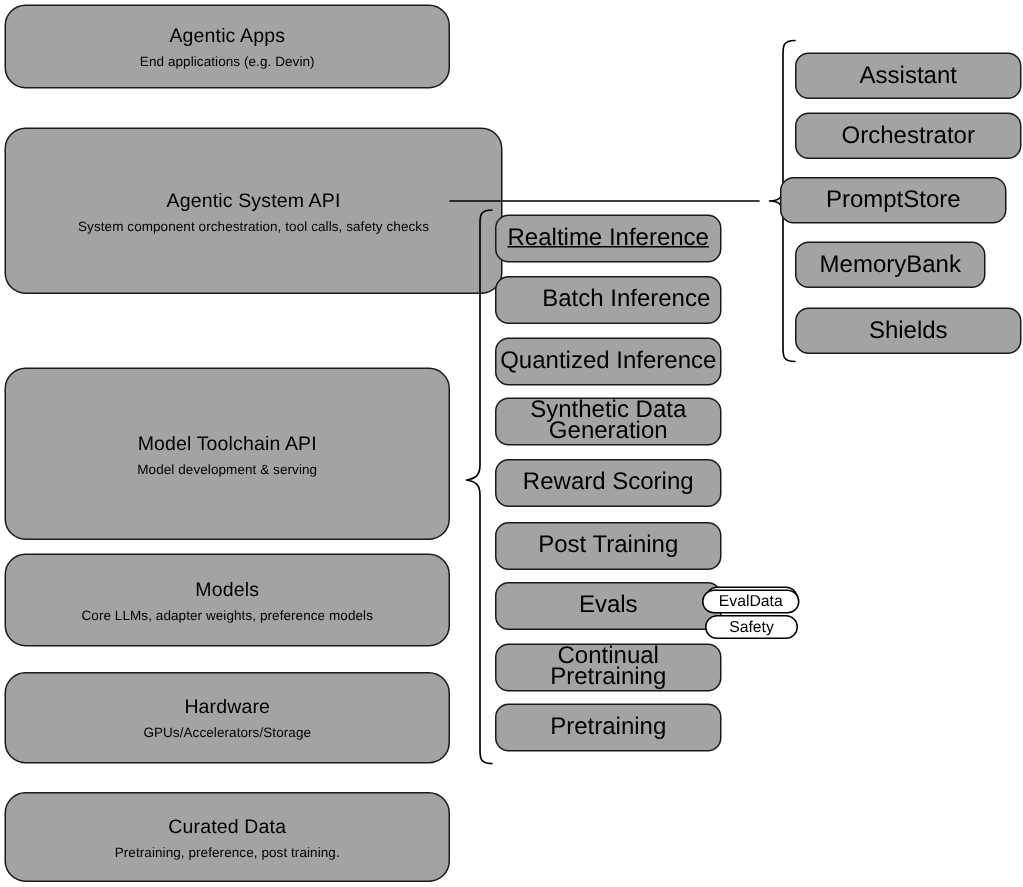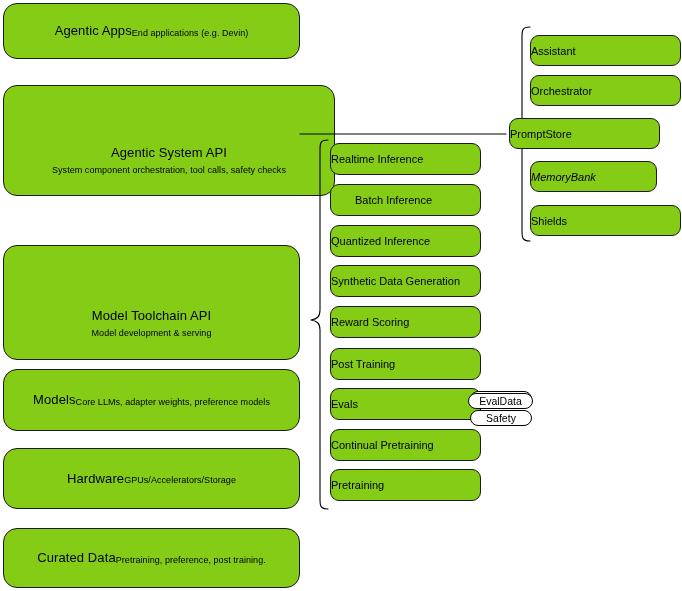--- a/index.html
+++ b/index.html
@@ -7,24 +7,24 @@
     width:682px;height:591px;position:relative;overflow:hidden;
     font-family:"Liberation Sans","DejaVu Sans",sans-serif;
     color:#000000;
   }
   #stack{position:absolute;inset:0;}
 
   
   .box{
     position:absolute;
     box-sizing:border-box;
-    background:#84cc16;
+    background:#a3a3a3;
     border:1px solid #1a1a1a;
     display:flex;
-    flex-direction:row;
+    flex-direction:column;
     align-items:center;
     justify-content:center;
     text-align:center;
   }
 
   
   .layer{border-radius:14px;}
   .layer .title{
     font-size:13px;
     line-height:16px;
@@ -36,23 +36,23 @@
     margin-top:3px;
     letter-spacing:.05px;
   }
   
   .layer.tall{justify-content:flex-start;}
   .layer.tall .inner{width:100%;}
 
   
   .chip{
     border-radius:9px;
-    font-size:11px;
+    font-size:16px;
     line-height:14px;
-    justify-content:flex-start;
+    justify-content:center;
   }
 
   
   .pill{
     position:absolute;
     box-sizing:border-box;
     background:#ffffff;
     border:1px solid #000000;
     border-radius:999px;
     font-size:10.5px;
@@ -128,43 +128,43 @@
                C16,215 16,219 24,219"></path>
     </svg>
   </div>
 
   <div class="box chip" style="left:530px;top:35px;width:151px;height:31px;">
     <span>Assistant</span>
   </div>
   <div class="box chip" style="left:530px;top:75px;width:151px;height:31px;">
     <span>Orchestrator</span>
   </div>
-  <div class="box chip" style="left:509px;top:118px;width:151px;height:31px;">
+  <div class="box chip" style="left:520px;top:118px;width:151px;height:31px;">
     <span>PromptStore</span>
   </div>
-  <div class="box chip" style="left:530px;top:161px;width:127px;height:31px;font-style:italic;">
+  <div class="box chip" style="left:530px;top:161px;width:127px;height:31px;">
     <span>MemoryBank</span>
   </div>
   <div class="box chip" style="left:530px;top:205px;width:151px;height:31px;">
     <span>Shields</span>
   </div>
 
   <div class="connector brace" style="left:302px;top:136px;width:30px;height:382px;">
     <svg width="30" height="382" viewBox="0 0 30 382">
       <path d="M26,4
                C18,4 18,8 18,13
                L18,174
                C18,181 15,183 9,184
                C15,185 18,187 18,194
                L18,364
                C18,369 18,373 26,373"></path>
     </svg>
   </div>
 
-  <div class="box chip" style="left:330px;top:143px;width:151px;height:32px;">
+  <div class="box chip" style="left:330px;top:143px;width:151px;height:32px;text-decoration:underline;">
     <span>Realtime Inference</span>
   </div>
   <div class="box chip" style="left:330px;top:184px;width:151px;height:32px;padding-left:24px;">
     <span>Batch Inference</span>
   </div>
   <div class="box chip" style="left:330px;top:225px;width:151px;height:32px;">
     <span>Quantized Inference</span>
   </div>
   <div class="box chip" style="left:330px;top:265px;width:151px;height:32px;">
     <span>Synthetic Data Generation</span>

